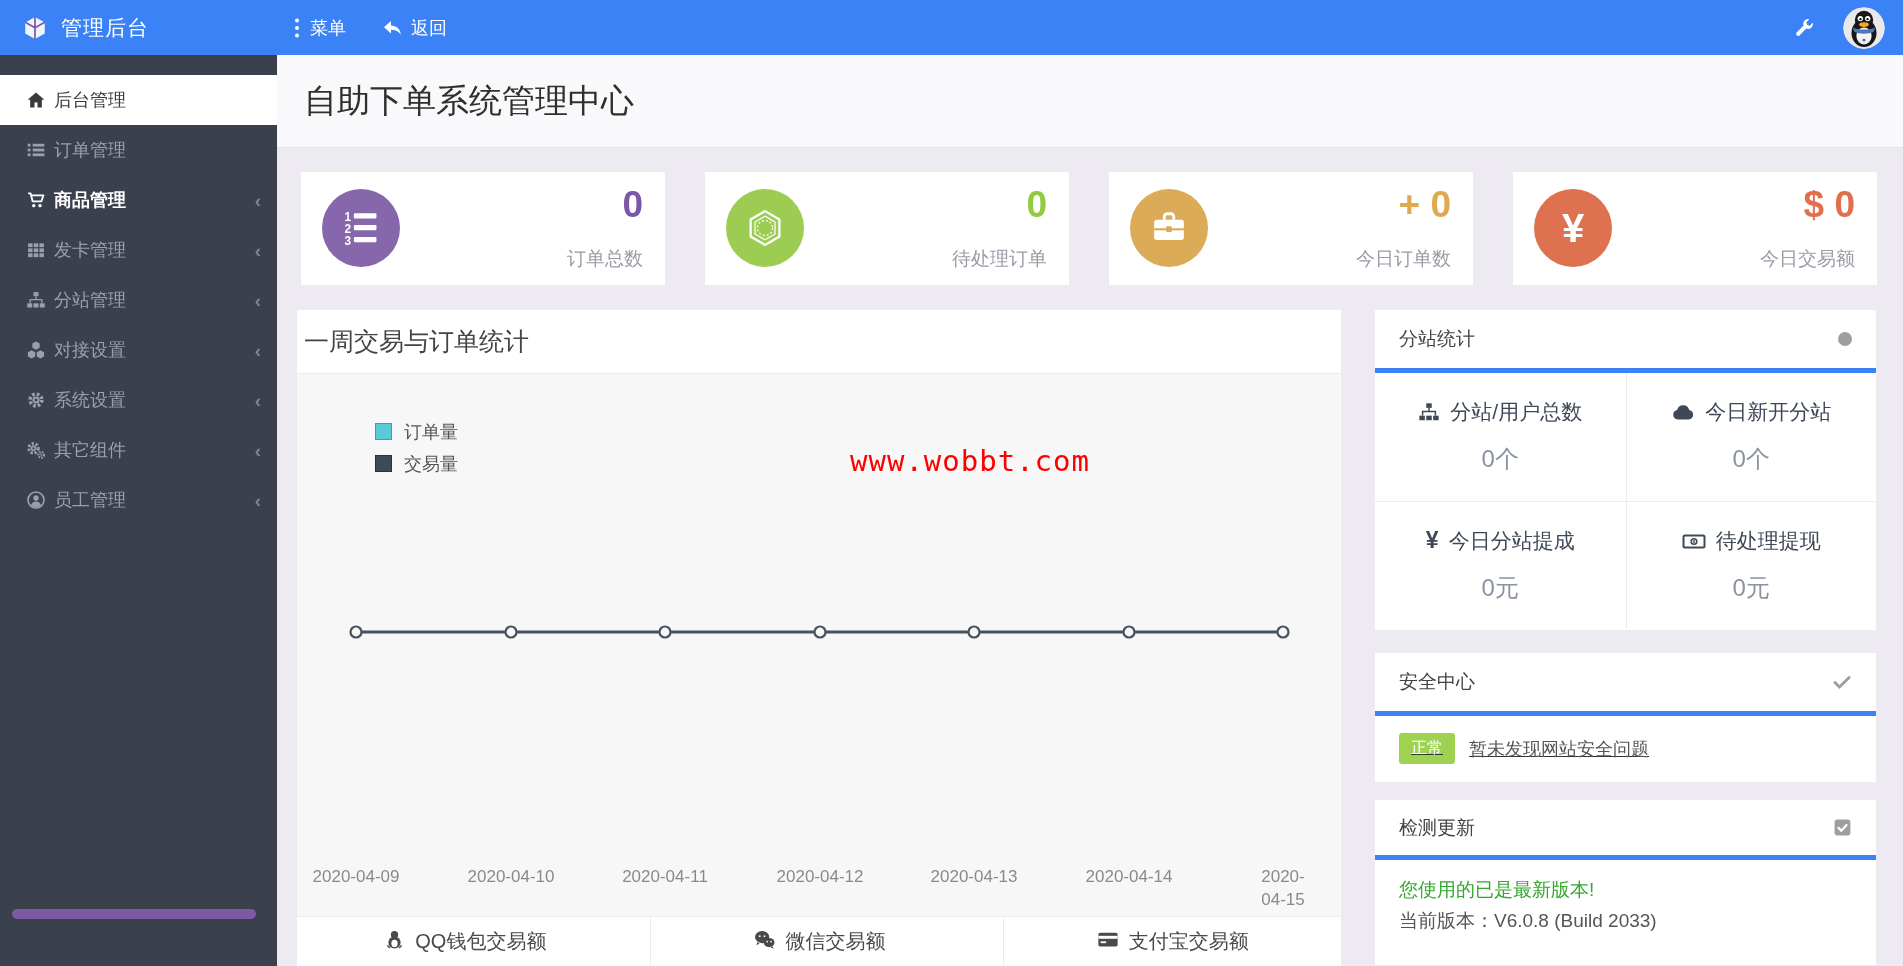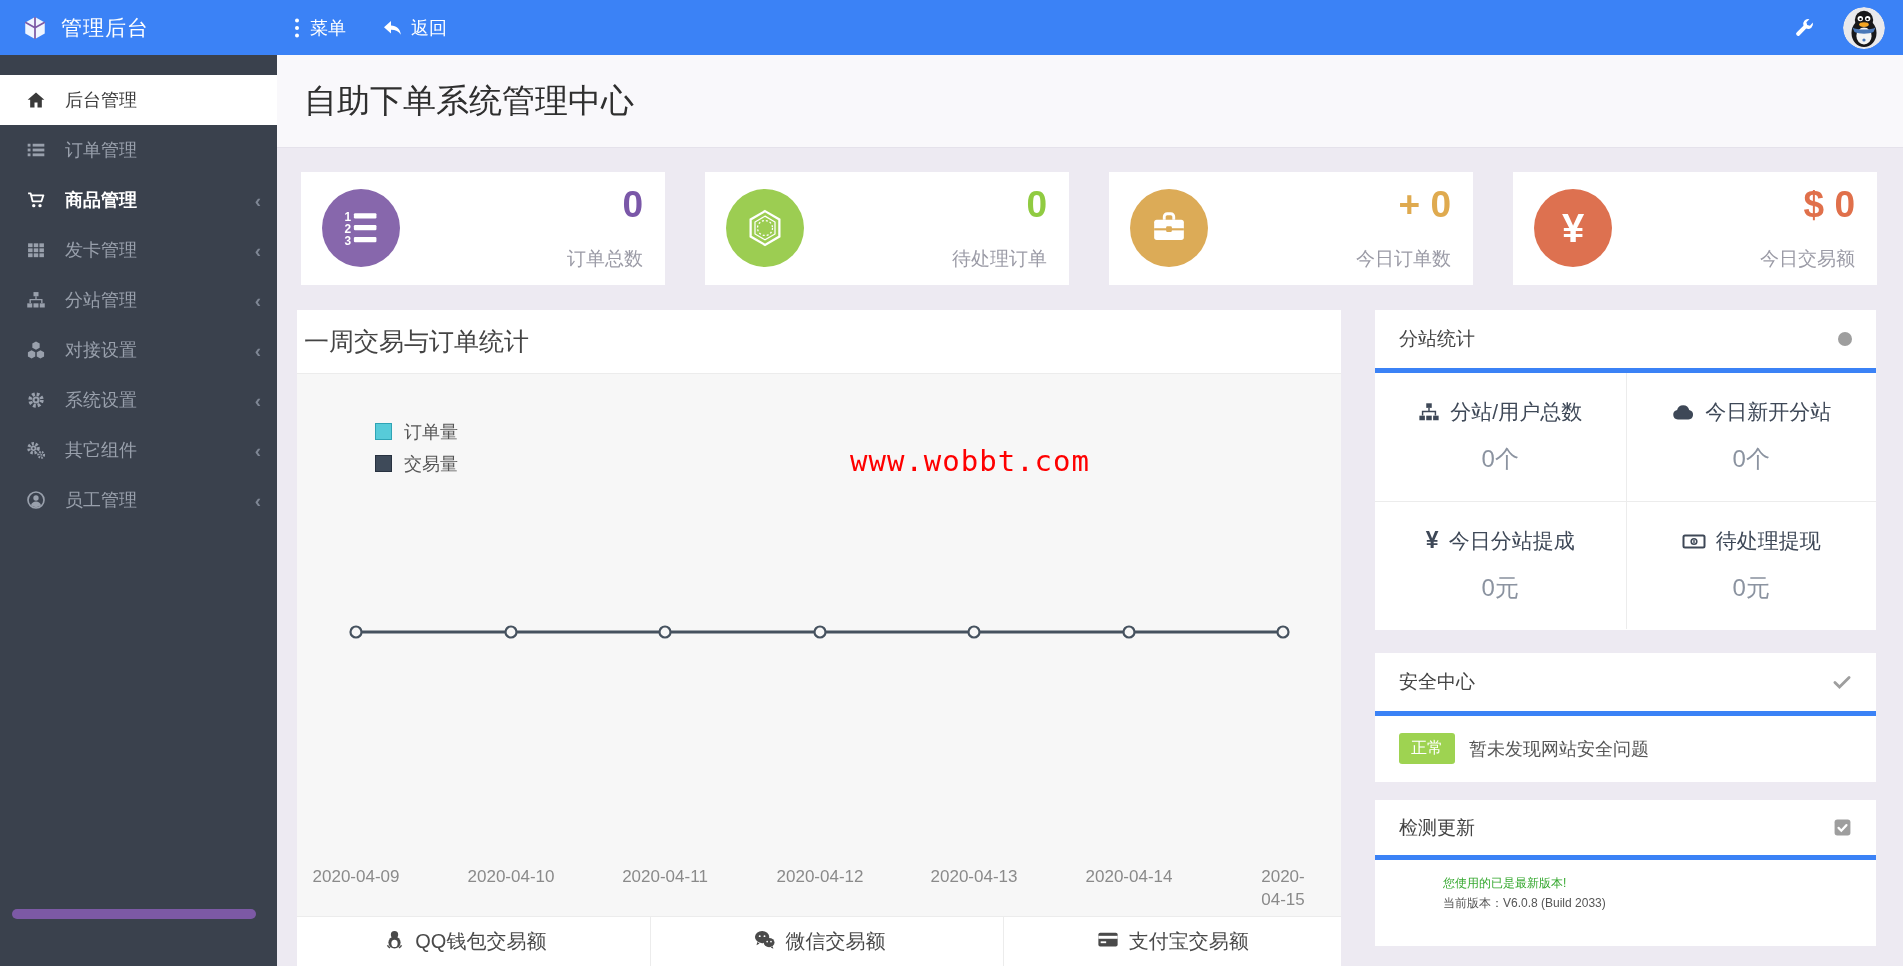--- a/index.html
+++ b/index.html
@@ -18,21 +18,21 @@
   .brand { width:277px; display:flex; align-items:center; gap:13px; padding-left:22px;
     font-size:21px; letter-spacing:1px; }
   .topnav { display:flex; align-items:center; gap:36px; margin-left:16px; font-size:18px; }
   .nav-item { display:flex; align-items:center; gap:9px; cursor:pointer; }
   .topbar-right { margin-left:auto; display:flex; align-items:center; gap:28px; padding-right:18px; }
   .avatar { width:42px; height:42px; border-radius:50%; overflow:hidden; cursor:pointer; }
 
   
   .sidebar { position:absolute; top:55px; left:0; width:277px; height:911px; background:#3a414d; }
   .side-list { padding-top:20px; }
-  .side-item { height:50px; display:flex; align-items:center; gap:17px;
+  .side-item { height:50px; display:flex; align-items:center; gap:6px;
     padding:0 16px 0 24px; color:#99a0ac; font-size:18px; cursor:pointer; }
   .side-item .s-icon { width:24px; display:flex; justify-content:center; }
   .side-item.active { background:#ffffff; color:#3a3a3a; }
   .side-item.hl { color:#ffffff; font-weight:bold; }
   .chev { margin-left:auto; font-size:19px; color:#7e8694; font-weight:bold; line-height:1; }
   .side-scrollbar { position:absolute; left:12px; top:854px; width:244px; height:10px;
     border-radius:5px; background:#7c59a5; cursor:pointer; }
 
   
   .main-header { position:absolute; left:277px; top:55px; width:1626px; height:93px;
@@ -85,27 +85,27 @@
   .sub-grid { display:grid; grid-template-columns:1fr 1fr; height:256px; }
   .sub-cell { display:flex; flex-direction:column; align-items:center; justify-content:center; gap:17px; }
   .sub-cell:nth-child(2) { border-left:1px solid #ececec; }
   .sub-cell:nth-child(3) { border-top:1px solid #ececec; }
   .sub-cell:nth-child(4) { border-top:1px solid #ececec; border-left:1px solid #ececec; }
   .sub-label { display:flex; align-items:center; gap:10px; font-size:21px; color:#3e4857; }
   .sub-value { font-size:24px; color:#8b93a0; }
   .yen-mid { font-size:23px; font-weight:bold; color:#3e4857; line-height:1; }
 
   .sec-panel { top:653px; height:129px; }
-  .sec-body { display:flex; align-items:center; gap:14px; padding:0 24px; height:65px; }
+  .sec-body { display:flex; align-items:center; gap:14px; padding:0 24px; height:65px;text-decoration:underline; }
   .badge { background:#9ed351; color:#fff; font-size:16px; padding:5px 12px; border-radius:3px; }
   .sec-text { font-size:18px; color:#555; }
 
-  .upd-panel { top:800px; height:146px; }
+  .upd-panel { top:800px; height:165px; }
   .upd-header { height:60px; }
-  .upd-body { padding:14px 24px 0 24px; font-size:12px; line-height:1.65;margin-left:44px; }
+  .upd-body { padding:14px 24px 0 24px; font-size:19px; line-height:1.65; }
   .upd-latest { color:#35a82f; }
   .upd-version { color:#555; }
 </style>
 </head>
 <body>
 
 <div class="topbar">
   <div class="brand">
     <span>
       <svg width="26" height="26" viewBox="0 0 24 24">

